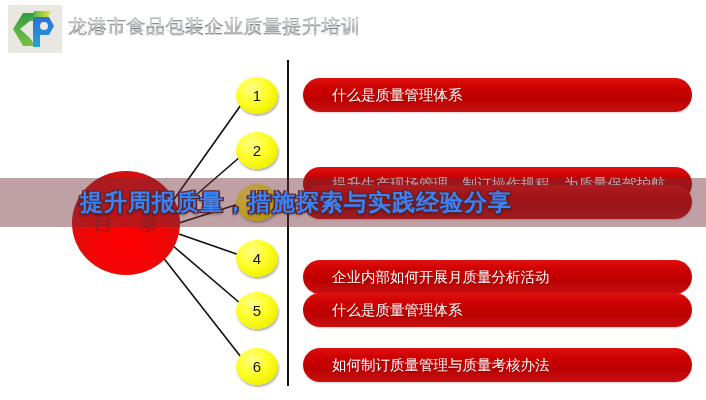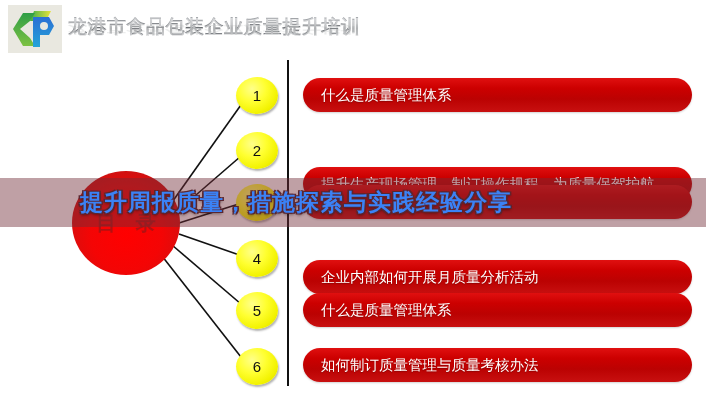--- a/index.html
+++ b/index.html
@@ -62,21 +62,21 @@
   }
   .hub-label{
     position:absolute;
     left:72px;top:171px;
     width:108px;height:104px;
     display:flex;align-items:center;justify-content:center;
     font-size:20px;font-weight:bold;
     letter-spacing:7px;
     color:rgba(120,30,30,0.55);
     text-indent:7px;
-    font-family:Liberation Sans, sans-serif;
+    font-family:Liberation Mono, monospace;
   }
 
   
   .divider{
     position:absolute;
     left:287px;top:60px;
     width:2px;height:326px;
     background:#111111;
   }
 
@@ -97,21 +97,21 @@
   .bar{
     position:absolute;
     left:303px;
     height:34px;
     border-radius:17px;
     background:linear-gradient(180deg,#e01010 0%,#cc0000 30%,#bb0202 62%,#c81010 100%);
     box-shadow:0 1px 2px rgba(0,0,0,0.18);
   }
   .bar-label{
     position:absolute;
-    left:18px;top:0;height:34px;
+    left:29px;top:0;height:34px;
     display:flex;align-items:center;
     font-size:14.5px;
     color:#ffffff;
     white-space:nowrap;
     text-shadow:0 1px 1px rgba(0,0,0,0.25);
   }
 
   
   .overlay-band{
     position:absolute;

